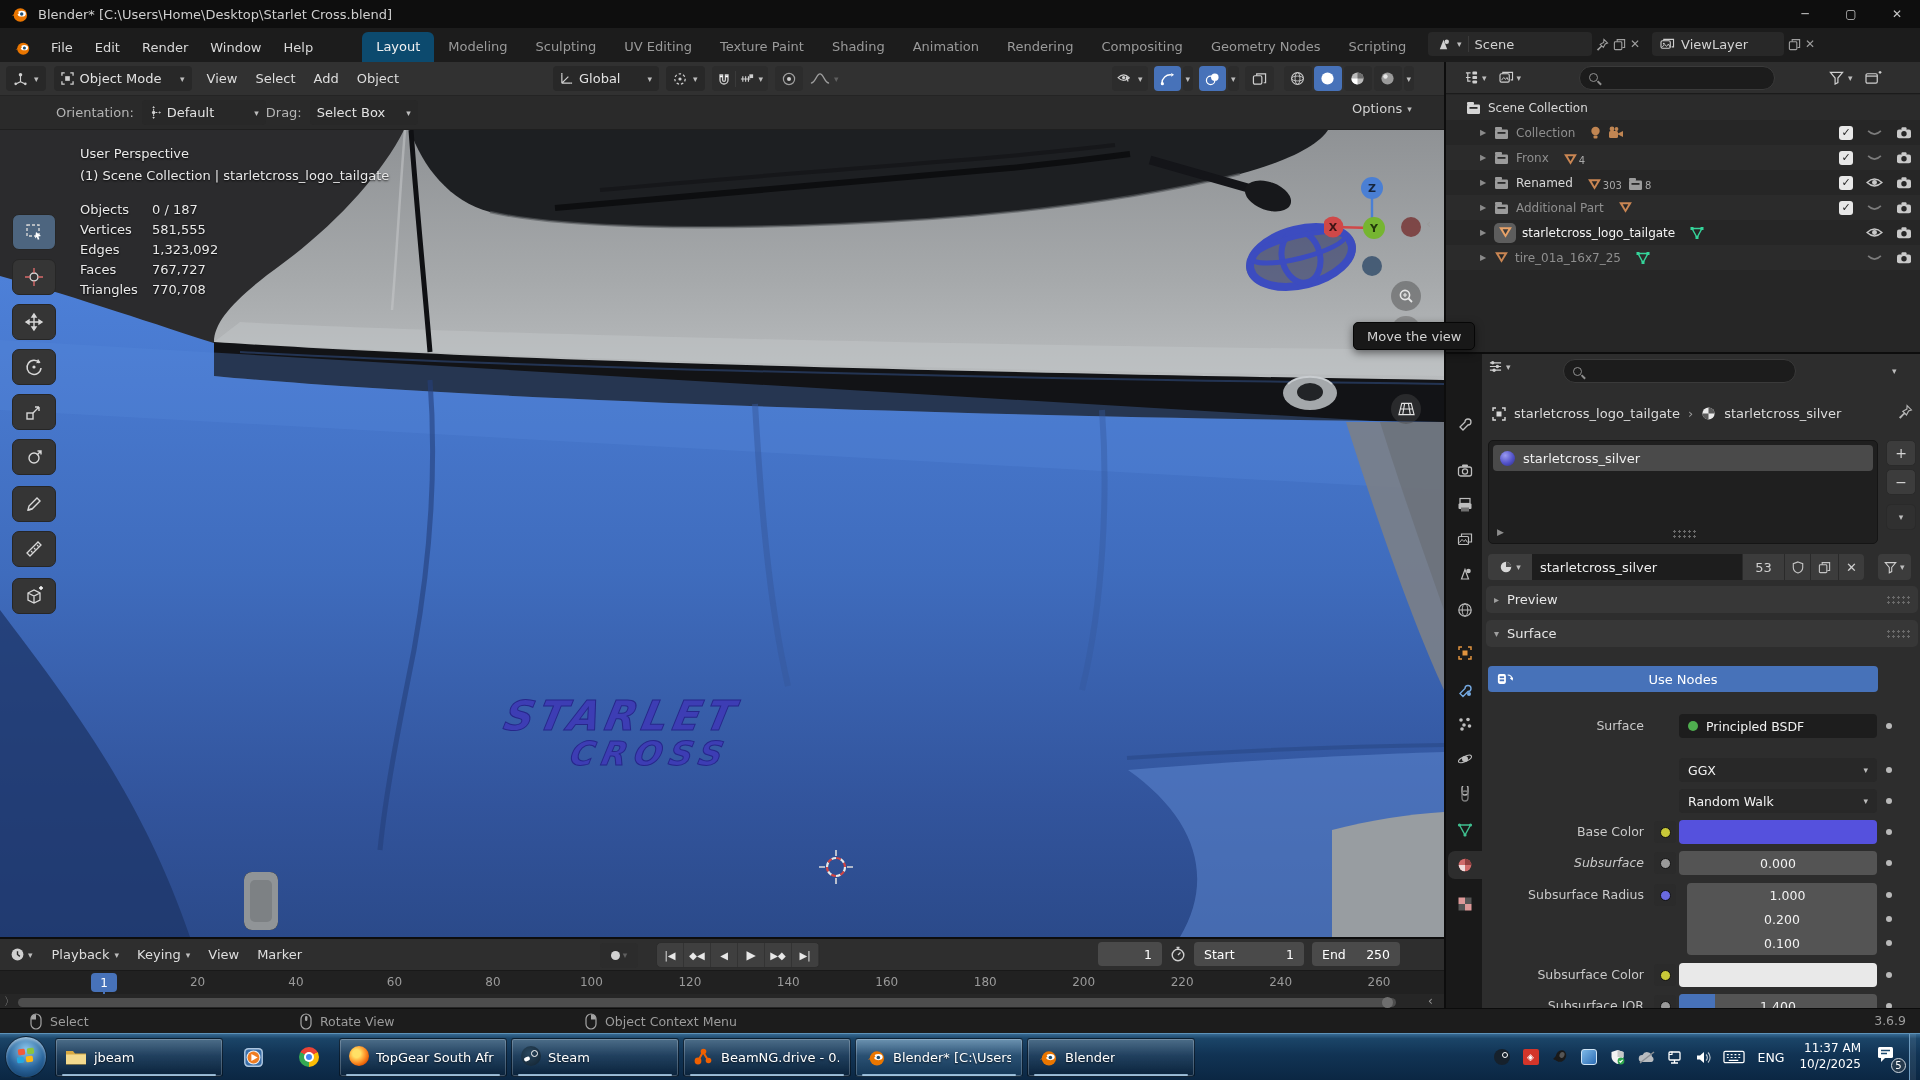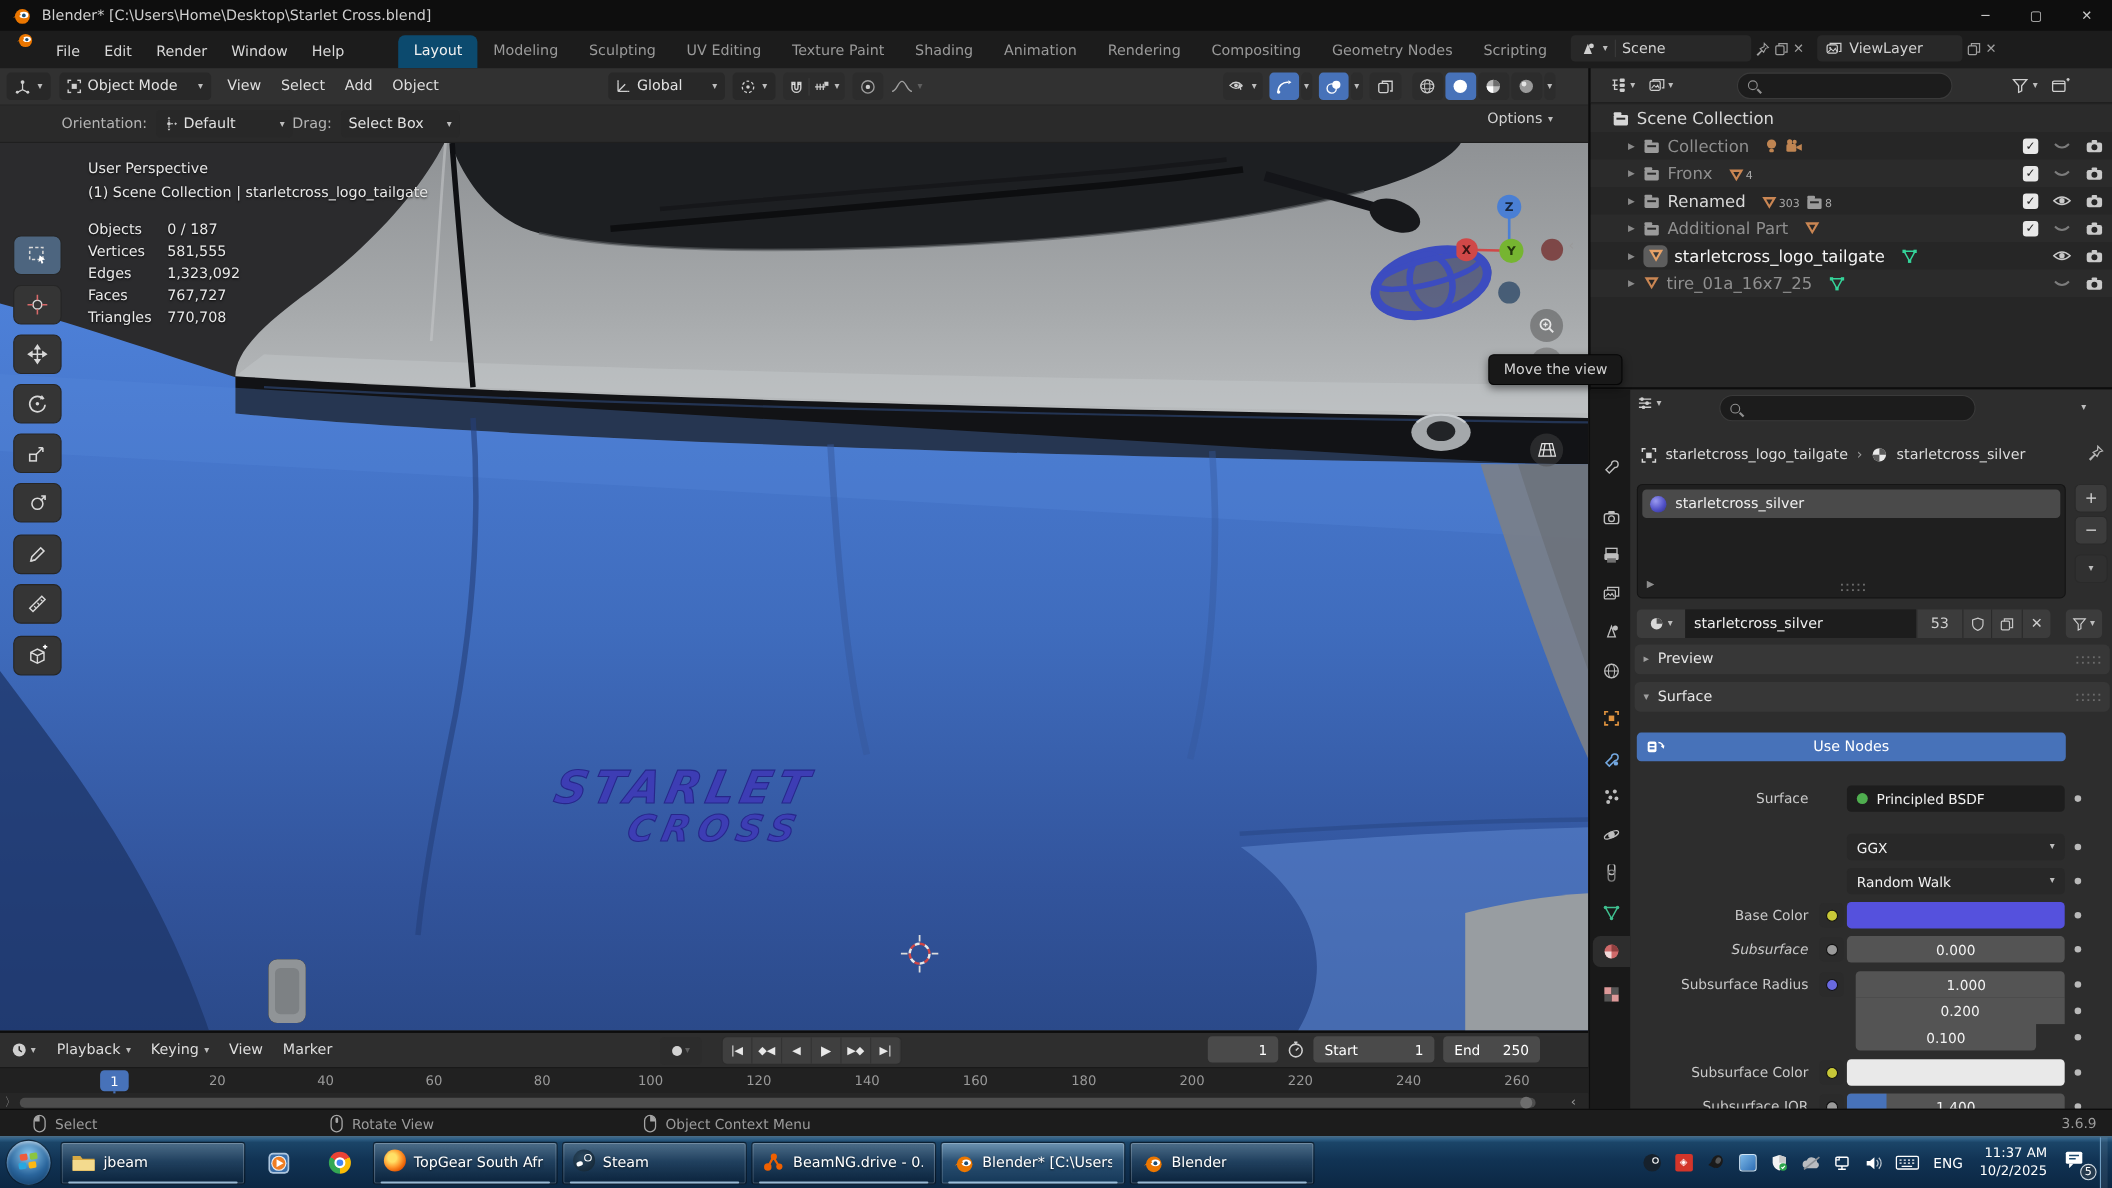--- a/index.html
+++ b/index.html
@@ -6,21 +6,21 @@
   html,body{background:#000}
   #root{position:relative;width:1920px;height:1080px;overflow:hidden;
         font-family:"DejaVu Sans","Liberation Sans",sans-serif;font-size:13px;color:#d2d2d2;background:#161616}
   .abs{position:absolute}
   .flex{display:flex;align-items:center}
   
   #titlebar{left:0;top:0;width:1920px;height:28px;background:#0e0e0e;display:flex;align-items:center;color:#cfcfcf}
   #titlebar .logo{margin:0 10px 0 10px}
   .winbtn{width:46px;height:28px;display:flex;align-items:center;justify-content:center;color:#c9c9c9;font-size:12px}
   
-  #topbar{left:0;top:28px;width:1920px;height:34px;background:#1c1c1c;display:flex;}
+  #topbar{left:0;top:28px;width:1920px;height:34px;background:#1c1c1c;display:flex;align-items:flex-end}
   .menu-item{padding:7px 11px;color:#d8d8d8;font-size:13px}
   .ws-tab{padding:7px 14px 8px 14px;color:#9a9a9a;border-radius:6px 6px 0 0;font-size:13px}
   .ws-tab.active{background:#0c4a6e;color:#f1f1f1}
   .dbfield{background:#282828;border-radius:4px;height:24px;display:flex;align-items:center;padding:0 8px;gap:6px}
   .smicon{color:#9f9f9f;font-size:12px}
   
   .drop{background:#282828;border-radius:4px;height:25px;display:flex;align-items:center;gap:6px;padding:0 7px;color:#e2e2e2}
   .chev{font-size:9px;color:#bdbdbd}
   .chev.dim{color:#5f5f5f}
   .hdr-menu{padding:0 9px;color:#dedede}
@@ -41,21 +41,21 @@
   .tbtn{position:absolute;left:12px;width:44px;height:36px;background:#353535;border:1px solid #262626;border-radius:7px;display:flex;align-items:center;justify-content:center}
   .tbtn.active{background:#4d657f}
   .navbtn{position:absolute;width:30px;height:30px;border-radius:50%;background:rgba(70,70,70,.45);display:flex;align-items:center;justify-content:center}
   #tooltip{left:1353px;top:322px;height:28px;padding:0 13px;background:#181818;border:1px solid #060606;border-radius:5px;
            display:flex;align-items:center;color:#d3d3d3;font-size:13px;z-index:60;box-shadow:0 3px 8px rgba(0,0,0,.5)}
   
   #outliner{left:1444px;top:62px;width:476px;height:290px;background:#262626;border-left:2px solid #0d0d0d;overflow:hidden}
   #ol-head{left:0;top:0;width:476px;height:32px;background:#2e2e2e;border-bottom:1px solid #1b1b1b}
   .ol-row{position:absolute;left:0;width:476px;height:25px;display:flex;align-items:center}
   .ol-row:nth-child(odd){background:#2b2b2b}
-  .ol-name{font-size:15px;color:#d8d8d8;margin-left:6px}
+  .ol-name{font-size:12px;color:#d8d8d8;margin-left:6px}
   .ol-name.dim{color:#8f8f8f}
   .ol-name.sel{color:#f4f4f4}
   .cb{width:14px;height:14px;background:#e8e8e8;border-radius:3px;color:#1d1d1d;font-size:11px;line-height:14px;text-align:center;font-weight:bold}
   .cnt{font-size:10px;color:#a8a8a8;margin-left:1px;margin-top:6px}
   
   #props{left:1444px;top:352px;width:476px;height:656px;background:#2d2d2d;border-left:2px solid #0d0d0d;border-top:2px solid #0d0d0d;overflow:hidden}
   #ptabs{position:absolute;left:0;top:0;width:36px;height:656px;background:#191919}
   .ptab{position:absolute;left:2px;width:34px;height:28px;display:flex;align-items:center;justify-content:center;border-radius:7px 0 0 7px}
   .ptab.active{background:#2d2d2d}
   #pmain{position:absolute;left:36px;top:0;width:440px;height:656px}
@@ -1054,21 +1054,21 @@
           <div class="pfield valtype" style="left: 197px; width: 198px; top: 497px;">0.000</div>
           <div class="adot" style="left: 404px; top: 506px;"></div>
           <div class="prow-label" style="top: 533px; left: 0px;">Subsurface Radius</div>
           <div class="sockbox" style="left: 172px; top: 530px;">
             <span class="sock" style="background: rgb(106, 106, 224);"></span>
           </div>
           <div class="pfield valtype" style="left: 205px; width: 190px; top: 529px; border-radius: 4px 4px 0px 0px; padding-left: 11px;">1.000</div>
           <div class="adot" style="left: 404px; top: 538px;"></div>
           <div class="pfield valtype" style="left: 205px; width: 190px; top: 553px; border-radius: 0px;">0.200</div>
           <div class="adot" style="left: 404px; top: 562px;"></div>
-          <div class="pfield valtype" style="left: 205px; width: 164px; top: 577px; border-radius: 0px 0px 4px 4px;">0.100</div>
+          <div class="pfield valtype" style="left: 205px; width: 190px; top: 577px; border-radius: 0px 0px 4px 4px;">0.100</div>
           <div class="adot" style="left: 404px; top: 586px;"></div>
           <div class="prow-label" style="top: 613px; left: 0px;">Subsurface Color</div>
           <div class="sockbox" style="left: 172px; top: 610px;">
             <span class="sock" style="background: rgb(200, 200, 56);"></span>
           </div>
           <div class="pfield" style="left: 197px; width: 198px; top: 609px; background: rgb(233, 233, 233);"></div>
           <div class="adot" style="left: 404px; top: 618px;"></div>
           <div class="prow-label" style="top: 644px; left: 0px;">Subsurface IOR</div>
           <div class="sockbox" style="left: 172px; top: 641px;">
             <span class="sock" style="background: rgb(154, 154, 154);"></span>

